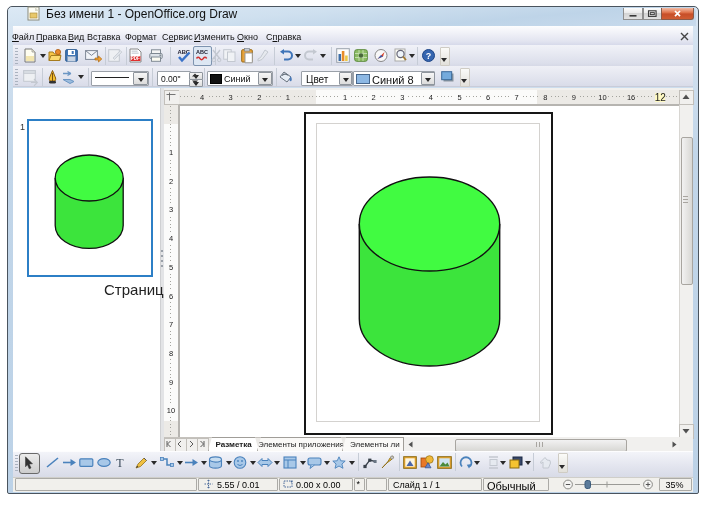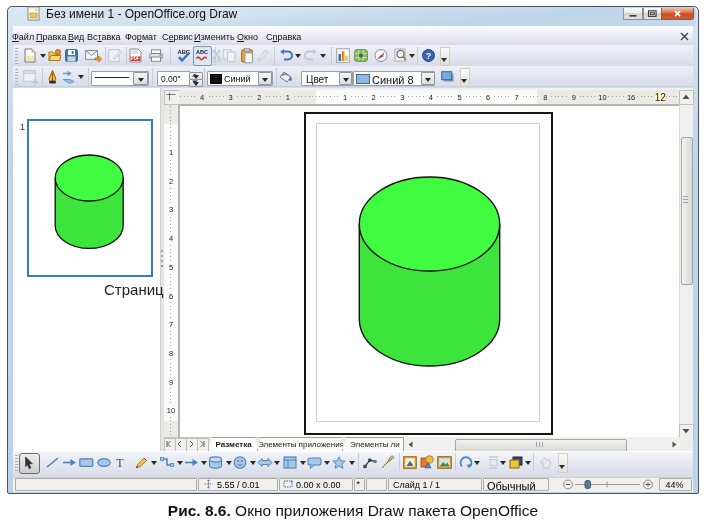--- a/index.html
+++ b/index.html
@@ -481,15 +481,14 @@
 <svg style="left:563px;top:479px" width="90" height="11">
       <circle cx="5" cy="5.5" r="4.4" fill="#f4f4f2" stroke="#8a8a86"></circle>
       <path d="M2.8 5.5 H7.2" stroke="#555" stroke-width="1"></path>
       <path d="M12 5.5 H77" stroke="#9a9a96" stroke-width="1"></path>
       <path d="M44 2.5 V8.5" stroke="#9a9a96" stroke-width="1"></path>
       <rect x="22" y="1.5" width="5.5" height="8" rx="2" fill="#5a7a9a" stroke="#3a5a7a"></rect>
       <circle cx="85" cy="5.5" r="4.4" fill="#f4f4f2" stroke="#8a8a86"></circle>
       <path d="M82.8 5.5 H87.2 M85 3.3 V7.7" stroke="#555" stroke-width="1"></path>
     </svg>
 <div class="a cell" style="left:659px;width:31px;"></div>
-<div class="a" style="left:659px;top:479.5px;width:31px;text-align:center;font-size:9px">44%</div>
-<div class="a cap"><b>Рис. 8.6.</b> Окно приложения Draw пакета OpenOffice</div>
+<div class="a" style="left:659px;top:479.5px;width:31px;text-align:center;font-size:9px">35%</div>
 </div>
 
 </body></html>

